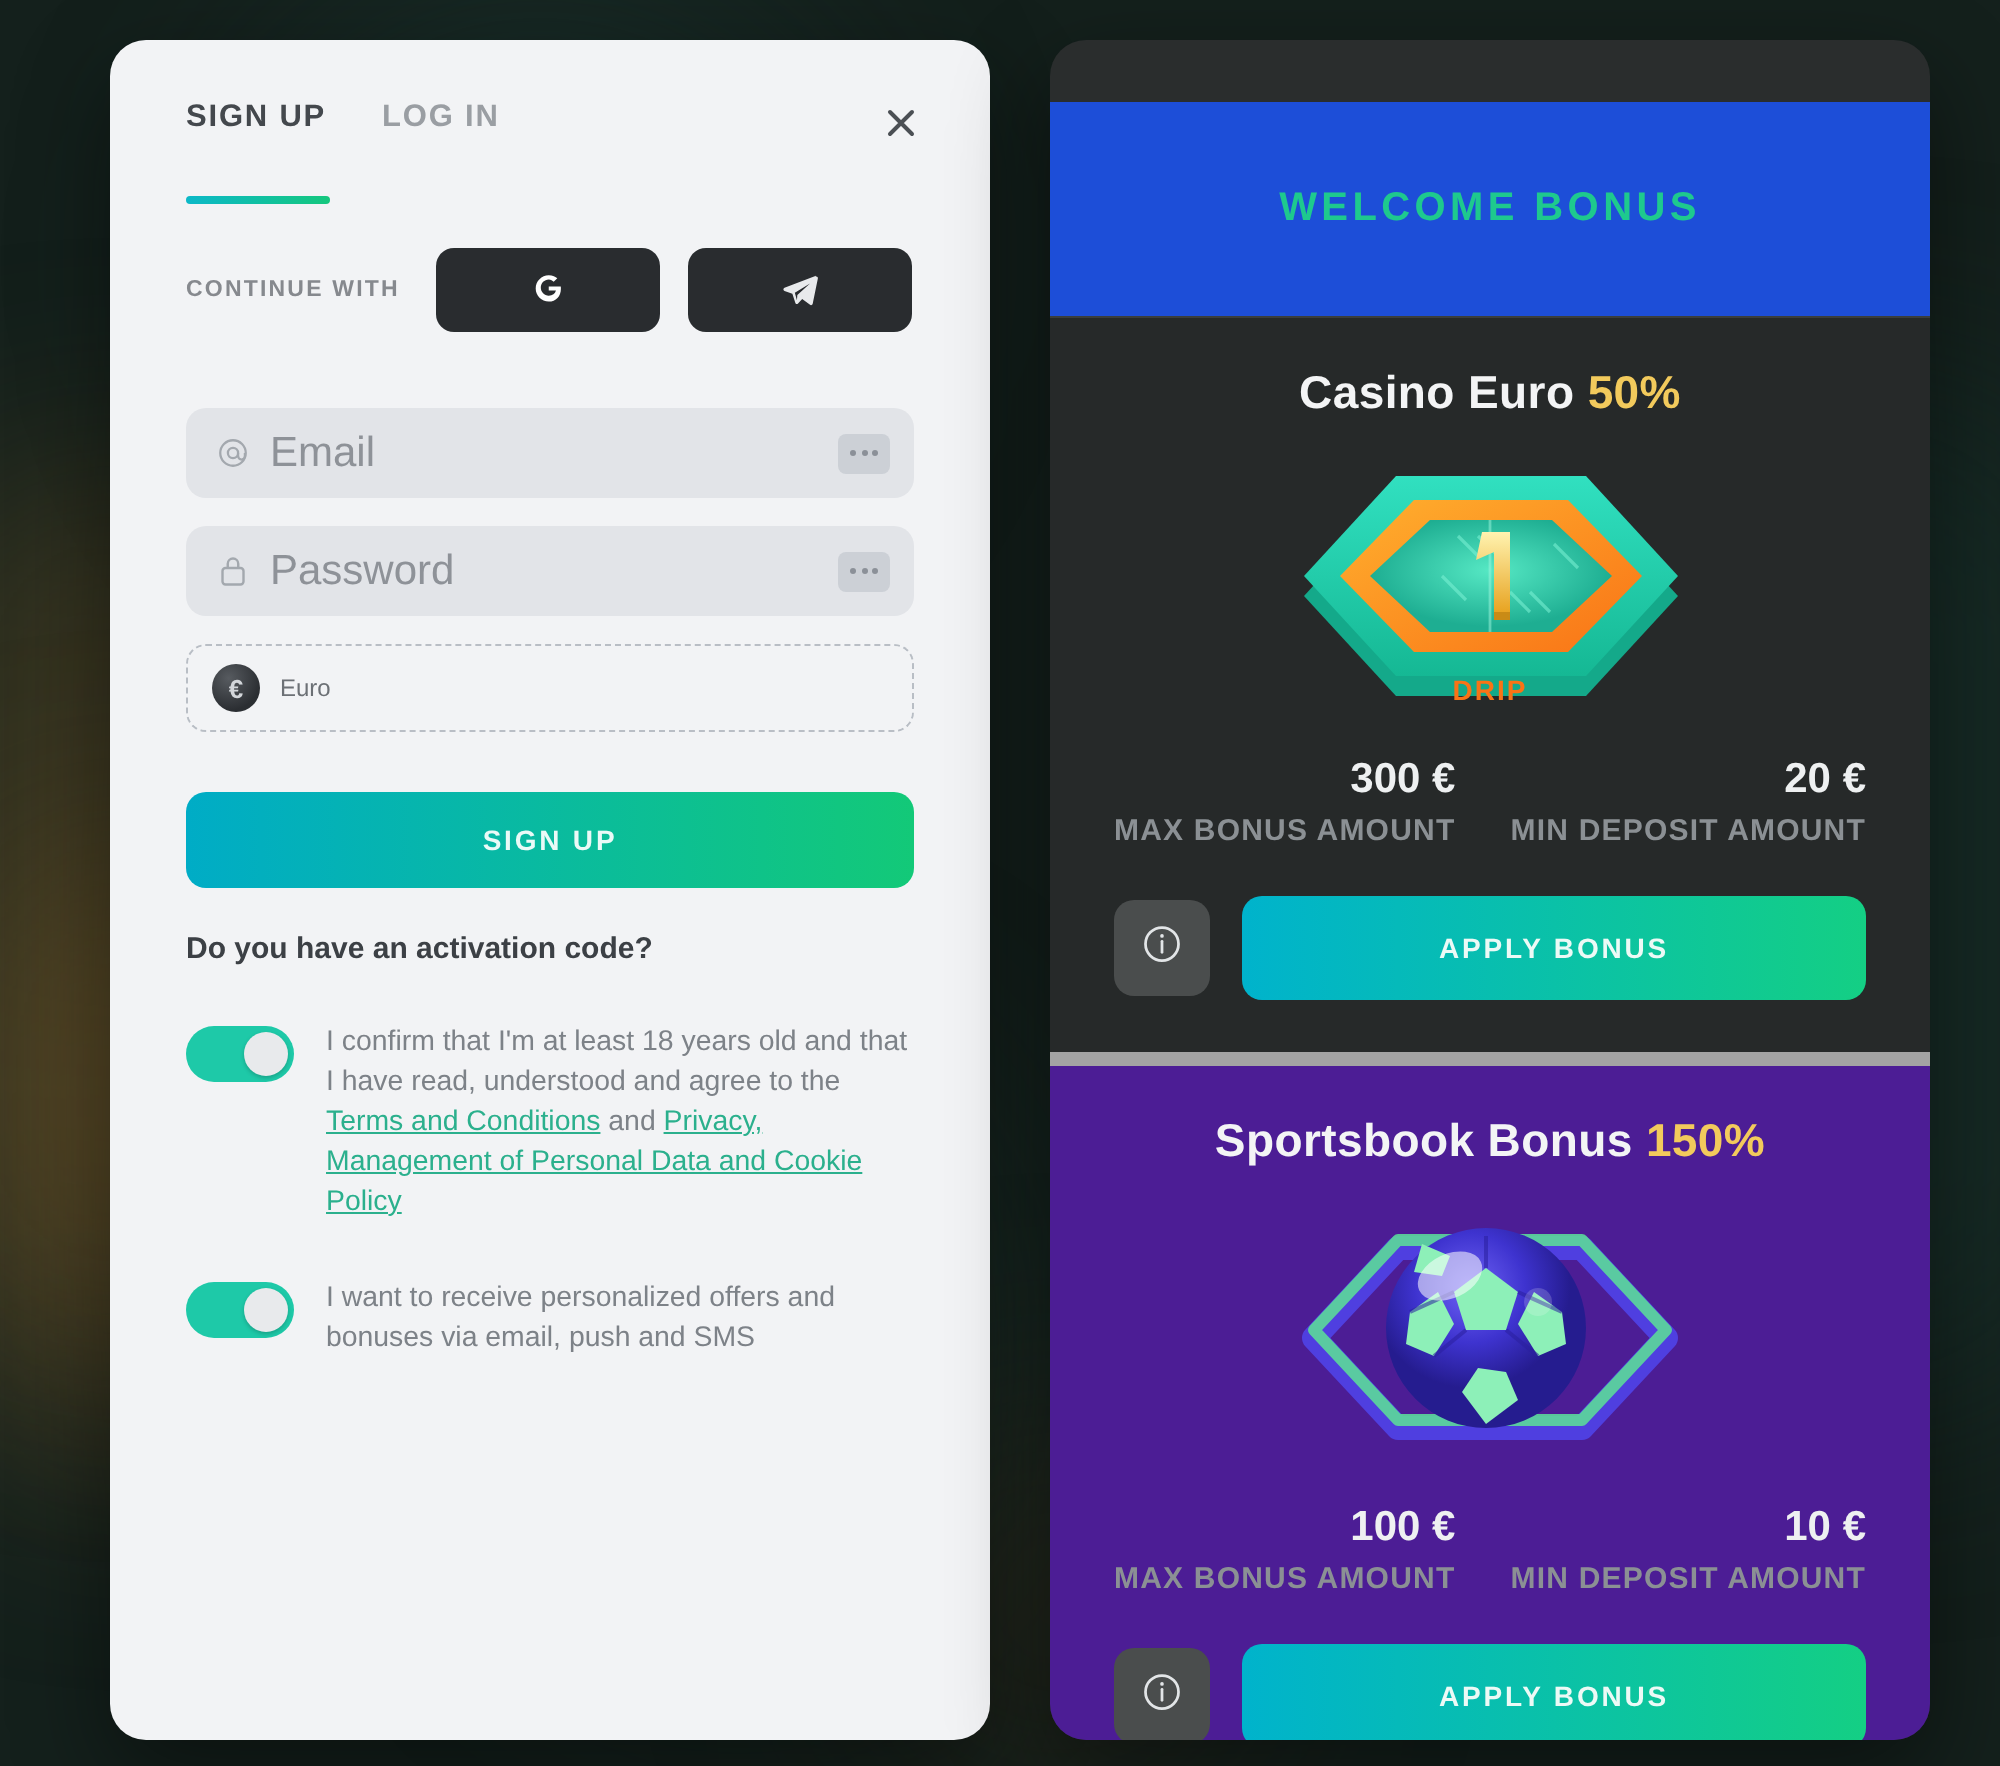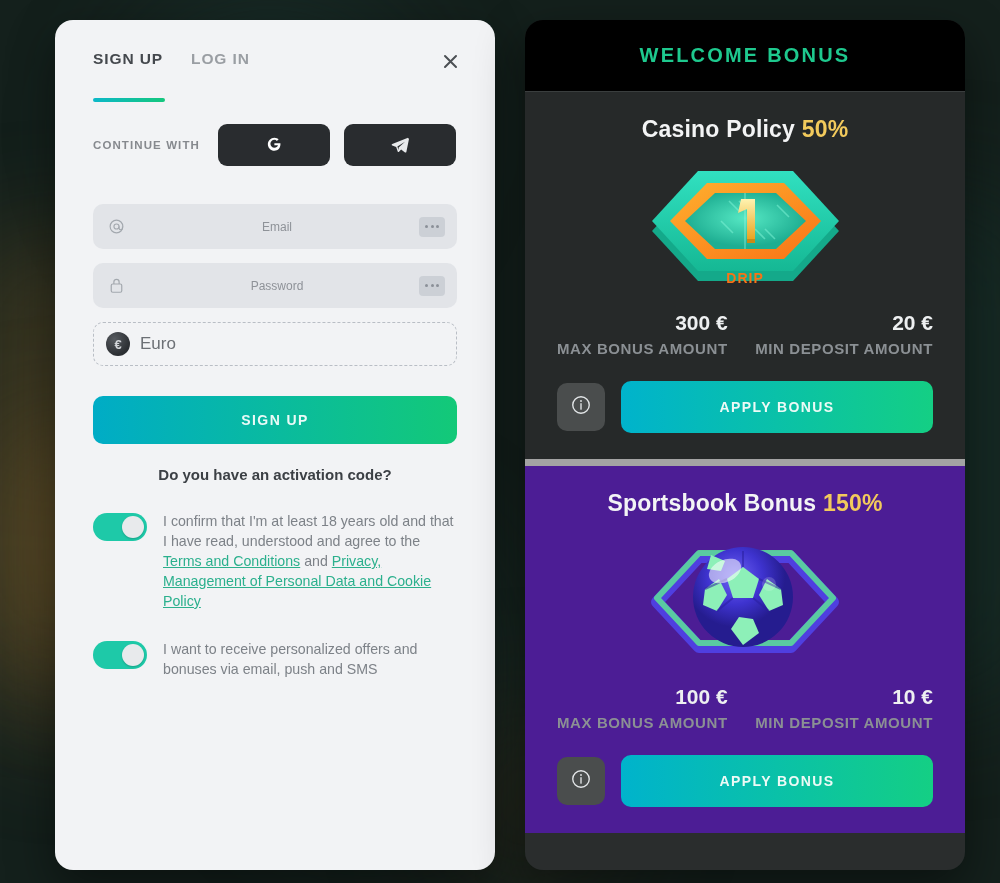--- a/index.html
+++ b/index.html
@@ -65,21 +65,21 @@
 
   .field {
     position: relative; margin-top: 14px;
     height: 45px; border-radius: 10px;
     background: #e2e4e8;
     display: flex; align-items: center; padding: 0 12px;
   }
   .field.first { margin-top: 38px; }
   .field .fi-icon { width: 22px; display:flex; align-items:center; justify-content:center; margin-right: 8px; }
   .field .fi-text {
-    font-size: 12px; color: #8e9298; flex: 1; text-align: center;
+    font-size: 21px; color: #8e9298; flex: 1;
   }
   .field .fi-badge {
     width: 26px; height: 20px; border-radius: 4px;
     background: #ccd0d6; display:flex; align-items:center; justify-content:center;
     gap: 2.5px;
   }
   .field .fi-badge i { width: 3px; height: 3px; border-radius: 50%; background: #8b9098; display:block; }
   .chevron { width: 16px; height: 16px; }
 
   .flag-fi {
@@ -94,31 +94,31 @@
     margin-top: 14px; height: 44px; border-radius: 10px;
     border: 1.5px dashed #b9bec5; background: transparent;
     display:flex; align-items:center; padding: 0 12px;
   }
   .coin {
     width: 24px; height: 24px; border-radius: 50%;
     background: radial-gradient(circle at 35% 30%, #575b60, #2b2e32 70%);
     display:flex; align-items:center; justify-content:center;
     color:#d3d6da; font-size: 13px; font-weight: 700; margin-right: 10px;
   }
-  .currency-field .cur-text { font-size: 17px; color: #6c7075; }
+  .currency-field .cur-text { font-size: 12px; color: #6c7075; }
 
   .signup-btn {
     margin-top: 30px; height: 48px; width: 100%;
     border: none; border-radius: 10px; cursor: pointer;
     background: linear-gradient(90deg, #00acc6 0%, #13c978 100%);
     color: #eafaf7; font-size: 14px; font-weight: 700; letter-spacing: 1.4px;
     font-family: "Liberation Sans", sans-serif;
   }
   .activation {
-    margin-top: 22px; text-align: center;
+    margin-top: 22px; text-align: left;
     font-size: 15px; font-weight: 700; color: #3c4045; cursor: pointer;
   }
 
   .toggle-row { display: flex; align-items: flex-start; margin-top: 28px; }
   .toggle {
     width: 54px; height: 28px; border-radius: 14px; flex: 0 0 auto;
     background: #1ec9a8; position: relative; cursor: pointer;
     margin-right: 16px; margin-top: 2px;
   }
   .toggle .knob {
@@ -132,23 +132,24 @@
   
   .bonus-panel {
     position: absolute; left: 525px; top: 20px;
     width: 440px; height: 850px;
     background: #2a2d2d;
     border-radius: 18px;
     overflow: hidden;
     box-shadow: 0 18px 48px rgba(0,0,0,.45);
   }
   .bonus-header {
-    height: 72px; display:flex; align-items:center; justify-content:center;
-    background: #000000;
+    height: 108px; display:flex; align-items:center; justify-content:center;
+    background: #1d4ed8;
     border-bottom: 1px solid #3a3e3e;
+    margin-top: 31px;
   }
   .bonus-header .title {
     color: #1ec98e; font-size: 20px; font-weight: 700; letter-spacing: 2.2px;
   }
   .bonus-section { padding: 24px 32px 26px 32px; position: relative; }
   .bonus-section.first { background: #262929; }
   .bonus-section.second { background: #4c1d95; border-top: 7px solid #a3a3a3; }
   .bonus-title {
     text-align: center; font-size: 23px; font-weight: 800; color: #f3f4f5;
     letter-spacing: .2px;
@@ -277,21 +278,21 @@
 </div>
 
 <div class="bonus-panel">
 
   <div class="bonus-header">
     <div class="title">WELCOME BONUS</div>
   </div>
 
   <div class="bonus-section first">
     <div class="bonus-title">
-      <span>Casino Policy</span>
+      <span>Casino Euro</span>
       <span class="pct">50%</span>
     </div>
 
     <div class="art-wrap">
       <svg width="205" height="150" viewBox="0 0 205 150">
         <defs>
           <linearGradient id="tealA" x1="0" y1="0" x2="0" y2="1">
             <stop offset="0" stop-color="#31e0c0"></stop>
               <stop offset="1" stop-color="#15b894"></stop>
           </linearGradient>

